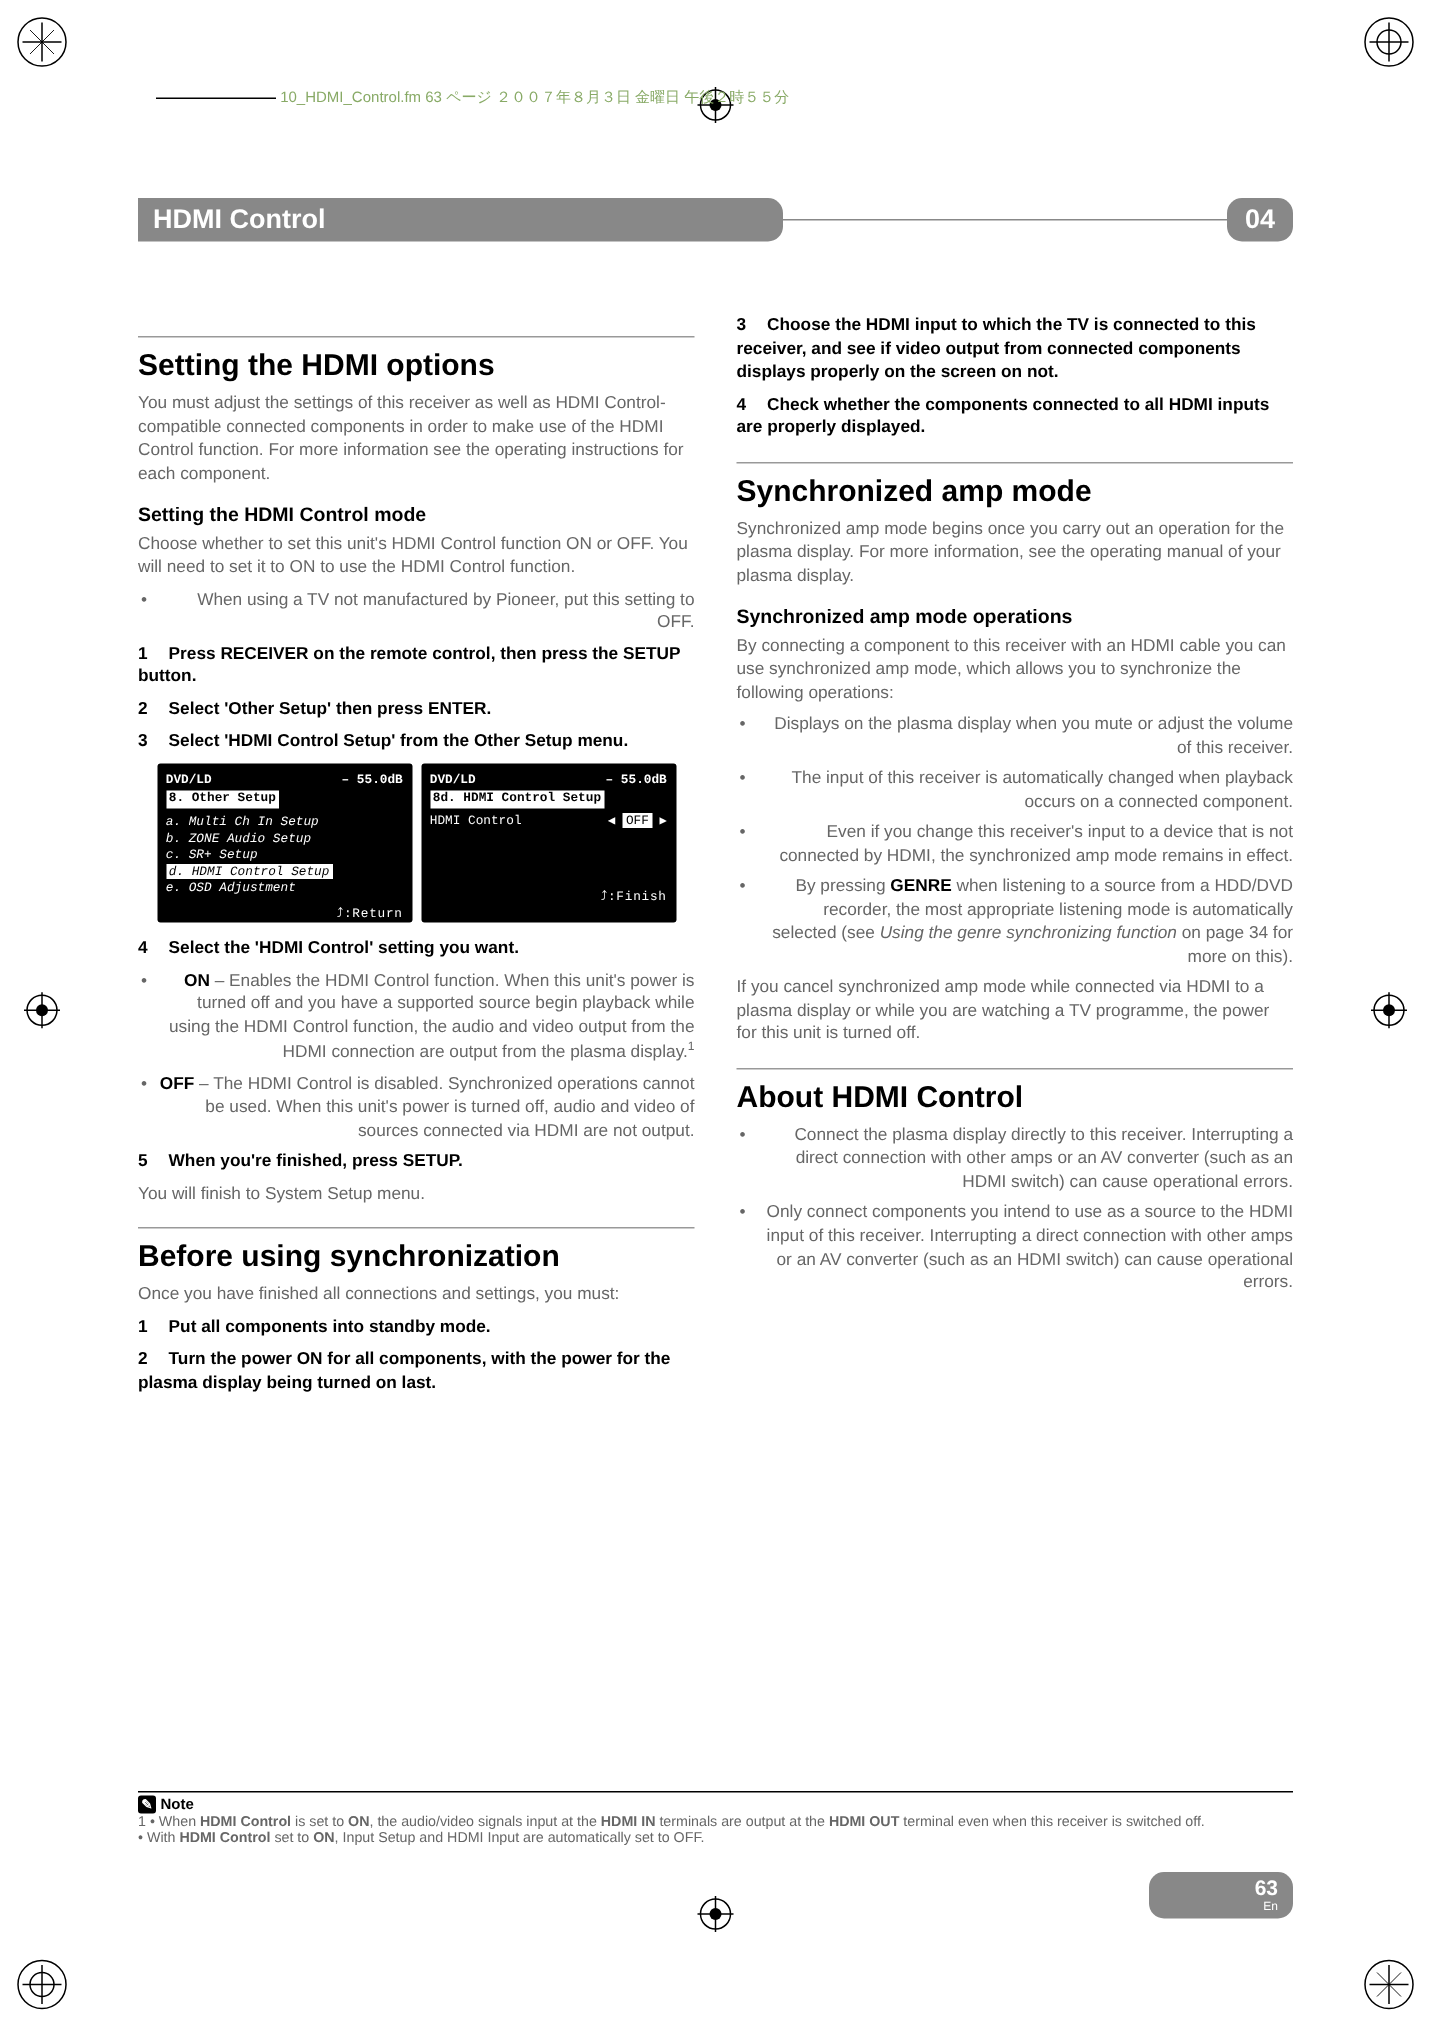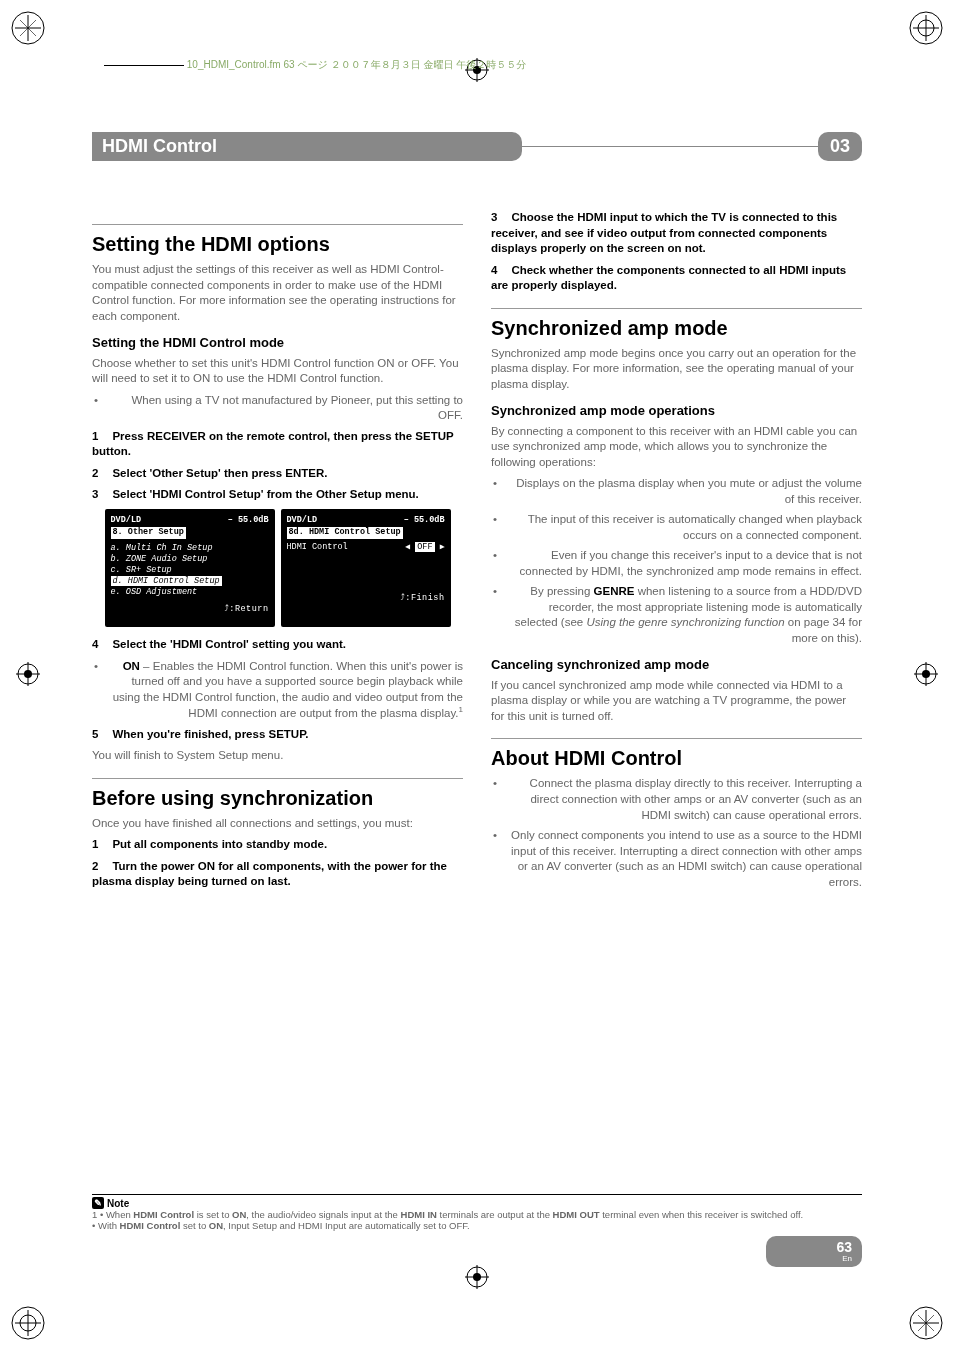--- a/index.html
+++ b/index.html
@@ -27,33 +27,33 @@
   .hr-thin { border-top:1px solid #999; margin-bottom:2px; margin-top:14px; }
   .col p { margin-bottom:6px; }
   .col h3 { font-size:13px; color:#000; font-weight:bold; margin-top:10px; margin-bottom:4px; }
   .col strong { color:#000; }
   .step { color:#000; font-weight:bold; }
   .num { color:#000; font-weight:bold; display:inline-block; min-width:14px; }
   ul.bullets { list-style:none; padding-left:14px;text-align:right; }
   ul.bullets li { position:relative; margin-bottom:5px; }
   ul.bullets li:before { content:"•"; position:absolute; left:-12px; color:#666; }
   .osd-row { display:flex; gap:6px; justify-content:center; margin:6px 0 10px 0; }
-  .osd { width:170px; background:#000; color:#fff; font-family:"Courier New",monospace; font-size:8.5px; padding:6px 6px 12px 6px; border-radius:2px; }
+  .osd { width:170px; background:#000; color:#fff; font-family:"Courier New",monospace; font-size:8.5px; padding:6px 6px 0 6px; border-radius:2px; }
   .osd .top { display:flex; justify-content:space-between; font-weight:bold; }
   .osd .title { background:#fff; color:#000; padding:0 2px; margin-top:1px; display:inline-block; font-weight:bold; }
   .osd .body { margin-top:4px; line-height:1.3;font-style:italic; }
   .osd .hl { background:#fff; color:#000; padding:0 2px; }
   .osd .footer { text-align:right; margin-top:6px; letter-spacing:0.5px; }
   .osd .row { display:flex; justify-content:space-between; align-items:center; margin-top:3px;}
   .osd .tri { font-size:8px; }
   .note-box { position:absolute; left:92px; right:92px; bottom:120px; font-size:9.5px; color:#666; }
   .note-box .line { border-top:1px solid #000; margin-bottom:2px; }
   .note-tag { display:inline-flex; align-items:center; gap:3px; font-weight:bold; color:#000; font-size:10px; }
   .note-tag .icon { width:12px; height:12px; background:#000; display:inline-flex; align-items:center; justify-content:center; color:#fff; font-size:9px; border-radius:2px;}
-  .page-badge { position:absolute; right:92px; bottom:84px; background:#888; color:#fff; border-radius:10px; padding:2px 10px 4px 70px; text-align:right; }
+  .page-badge { position:absolute; right:92px; bottom:72px; background:#888; color:#fff; border-radius:10px; padding:2px 10px 4px 70px; text-align:right; }
   .page-badge .pn { font-weight:bold; font-size:14px; }
   .page-badge .en { font-size:8px; display:block; margin-top:-2px; }
   sup { font-size:70%; }
 </style>
 </head>
 <body>
 
 <div class="reg-mark reg-tl"><svg viewBox="0 0 36 36">
       <circle cx="18" cy="18" r="16" fill="none" stroke="#000" stroke-width="1"></circle>
       <path d="M5 18 H31 M18 5 V31" stroke="#000" stroke-width="1"></path>
@@ -96,21 +96,21 @@
     </svg></div>
 
 <div class="doc-tag">
   <span class="doc-tag-line"></span>
   <span>10_HDMI_Control.fm 63 ページ ２００７年８月３日 金曜日 午後２時５５分</span>
 </div>
 
 <div class="header-line"></div>
 <div class="header-bar">
   <div class="header-title">HDMI Control</div>
-  <div class="header-chip">03</div>
+  <div class="header-chip">04</div>
 </div>
 
 <div class="content">
 
   <div class="col">
     <div class="hr-thin"></div>
     <h2>Setting the HDMI options</h2>
     <p>You must adjust the settings of this receiver as well as HDMI Control-compatible connected components in order to make use of the HDMI Control function. For more information see the operating instructions for each component.</p>
 
     <h3>Setting the HDMI Control mode</h3>
@@ -150,20 +150,21 @@
             <span><span class="tri">◀</span> <span class="hl">OFF</span> <span class="tri">▶</span></span>
           </div>
         <div style="height:34px;"></div>
         <div class="footer">⤴<span>:Finish</span></div>
       </div>
     </div>
 
     <p class="step"><span class="num">4</span>&nbsp;&nbsp;<span>Select the 'HDMI Control' setting you want.</span></p>
     <ul class="bullets">
       <li><strong>ON</strong><span> – Enables the HDMI Control function. When this unit's power is turned off and you have a supported source begin playback while using the HDMI Control function, the audio and video output from the HDMI connection are output from the plasma display.</span><sup>1</sup></li>
+      <li><strong>OFF</strong><span> – The HDMI Control is disabled. Synchronized operations cannot be used. When this unit's power is turned off, audio and video of sources connected via HDMI are not output.</span></li>
     </ul>
 
     <p class="step"><span class="num">5</span>&nbsp;&nbsp;<span>When you're finished, press SETUP.</span></p>
     <p>You will finish to System Setup menu.</p>
 
     <div class="hr-thin"></div>
     <h2>Before using synchronization</h2>
     <p>Once you have finished all connections and settings, you must:</p>
     <p class="step"><span class="num">1</span>&nbsp;&nbsp;<span>Put all components into standby mode.</span></p>
     <p class="step"><span class="num">2</span>&nbsp;&nbsp;<span>Turn the power ON for all components, with the power for the plasma display being turned on last.</span></p>
@@ -179,21 +180,20 @@
 
     <h3>Synchronized amp mode operations</h3>
     <p>By connecting a component to this receiver with an HDMI cable you can use synchronized amp mode, which allows you to synchronize the following operations:</p>
     <ul class="bullets">
       <li>Displays on the plasma display when you mute or adjust the volume of this receiver.</li>
       <li>The input of this receiver is automatically changed when playback occurs on a connected component.</li>
       <li>Even if you change this receiver's input to a device that is not connected by HDMI, the synchronized amp mode remains in effect.</li>
       <li><span>By pressing </span><strong>GENRE</strong><span> when listening to a source from a HDD/DVD recorder, the most appropriate listening mode is automatically selected (see </span><em>Using the genre synchronizing function</em><span> on page 34 for more on this).</span></li>
     </ul>
 
-    <h3>Canceling synchronized amp mode</h3>
     <p>If you cancel synchronized amp mode while connected via HDMI to a plasma display or while you are watching a TV programme, the power for this unit is turned off.</p>
 
     <div class="hr-thin"></div>
     <h2>About HDMI Control</h2>
     <ul class="bullets">
       <li>Connect the plasma display directly to this receiver. Interrupting a direct connection with other amps or an AV converter (such as an HDMI switch) can cause operational errors.</li>
       <li>Only connect components you intend to use as a source to the HDMI input of this receiver. Interrupting a direct connection with other amps or an AV converter (such as an HDMI switch) can cause operational errors.</li>
     </ul>
   </div>
 </div>

